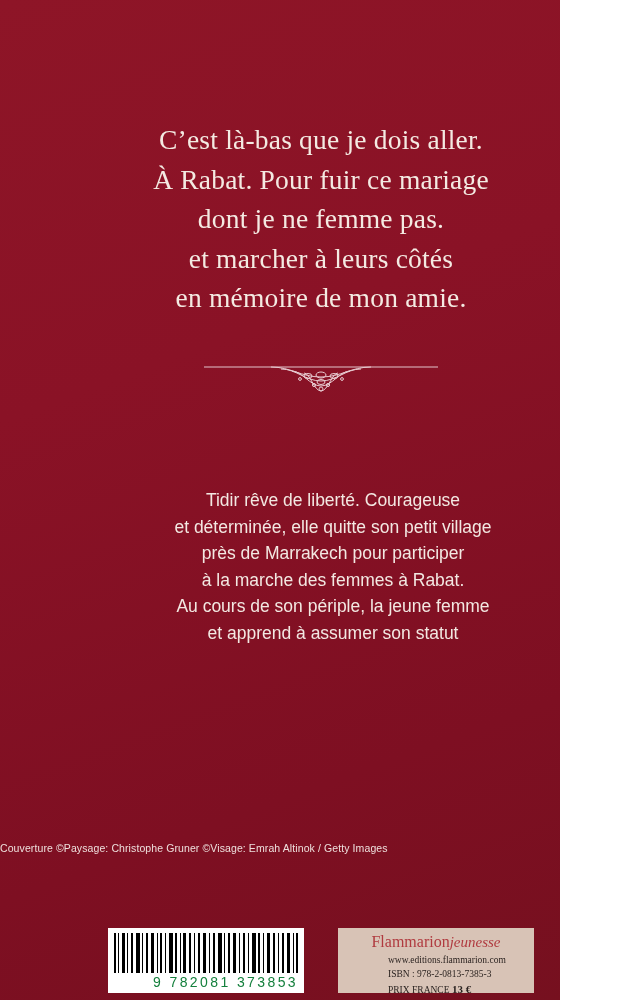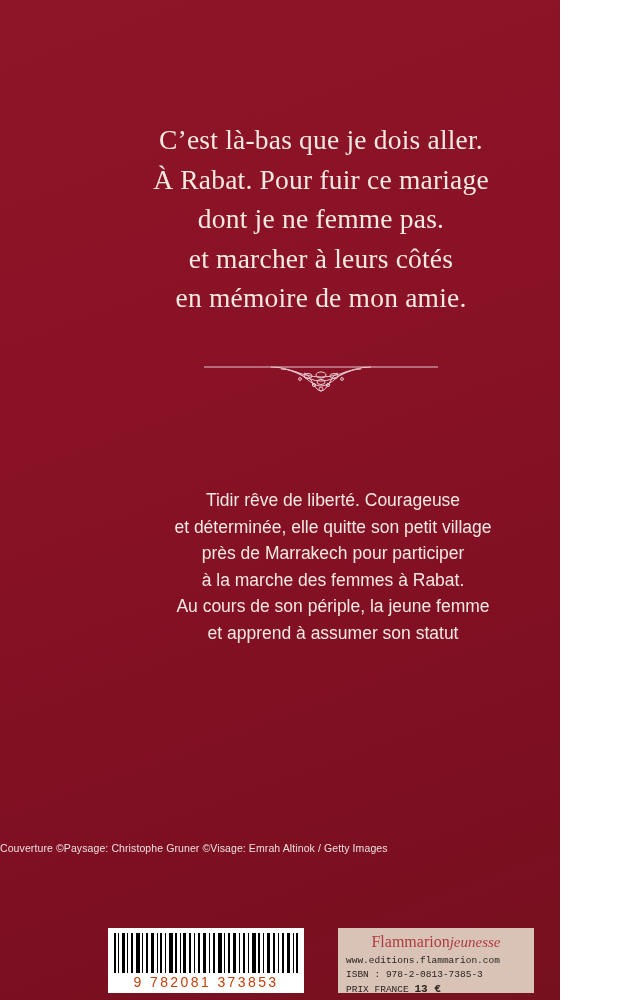--- a/index.html
+++ b/index.html
@@ -93,22 +93,22 @@
   }
   .bars {
     height: 40px;
     width: 100%;
     display: block;
   }
   .barnum {
     font-family: "Liberation Sans", sans-serif;
     font-size: 14px;
     letter-spacing: 2.4px;
-    color: #c2410c;
-    text-align: center;
+    color: #15803d;
+    text-align: right;
     margin-top: 1px;
     white-space: nowrap;
   }
   .pub-box {
     position: absolute;
     left: 338px;
     bottom: 7px;
     width: 196px;
     height: 65px;
     background: #d8c3b6;
@@ -122,25 +122,26 @@
     text-align: center;
     line-height: 1;
     margin-bottom: 4px;
     white-space: nowrap;
   }
   .pub-logo .jeunesse {
     font-style: italic;
     font-size: 15px;
   }
   .pub-line {
-    font-family: Liberation Mono, monospace;
+    font-family: Liberation Serif, serif;
     font-size: 9.5px;
     color: #2b2320;
     line-height: 1.45;
     white-space: nowrap;
+    margin-left: 42px;
   }
   .pub-line b {
     font-size: 11px;
     text-align: right;
   }
 </style>
 </head>
 <body>
 
 <div class="cover">

